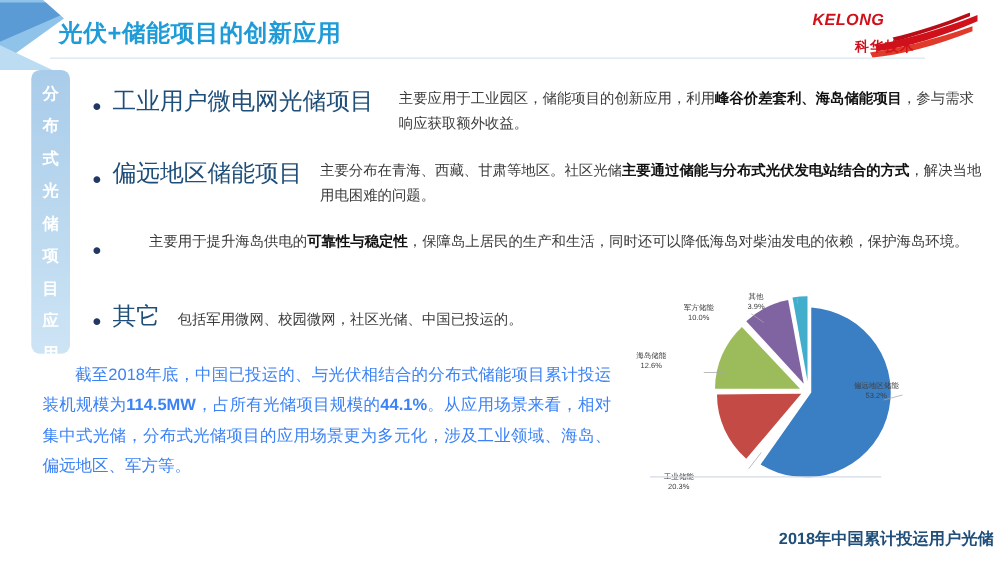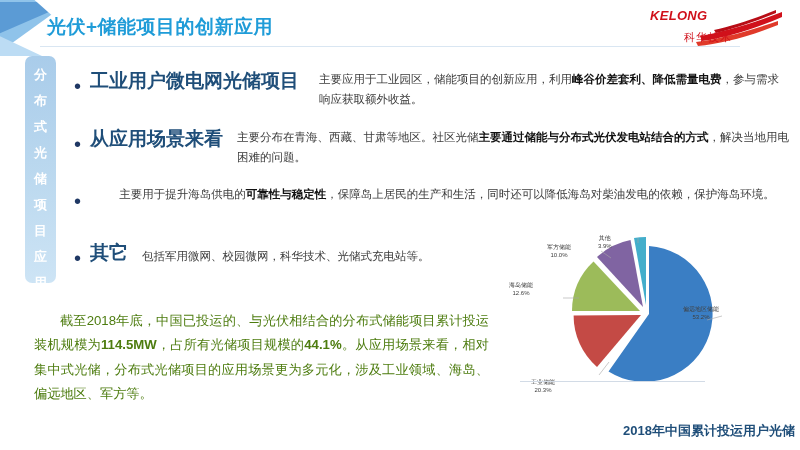--- a/index.html
+++ b/index.html
@@ -75,21 +75,21 @@
     font-size: 13px;
     font-weight: bold;
     font-style: italic;
     color: #d0111b;
     letter-spacing: 0.3px;
   }
   .logo-cn {
     position: absolute;
     left: 40px; top: 22px;
     font-size: 11px;
-    font-weight: normal;
+    font-weight: bold;
     color: #d0111b;
     letter-spacing: 1px;
   }
   .logo-swoosh { position: absolute; right: 0; top: 2px; }
 
   
   .vtab {
     position: absolute;
     left: 25px; top: 56px;
     width: 31px; height: 227px;
@@ -111,21 +111,21 @@
   .row-inner { display: flex; align-items: flex-start; }
   .bullet {
     color: #1f3864;
     font-size: 20px;
     line-height: 1;
     margin-right: 9px;
     margin-top: 8px;
   }
   .row-head {
     color: #1f4e79;
-    font-weight: bold;
+    font-weight: normal;
     font-size: 19px;
     white-space: nowrap;
     flex: 0 0 auto;
   }
   .row-desc {
     flex: 1 1 auto;
     font-size: 11.5px;
     color: #3b3b3b;
     line-height: 1.72;
     padding-left: 10px;
@@ -139,25 +139,25 @@
   .r4 { position: absolute; left: 0;  top: 180px; width: 716px; }
 
   .r1 .row-desc { padding-left: 20px; }
   .r2 .row-desc { padding-left: 14px; }
   .r3 .row-desc { padding-left: 14px; text-align: center; }
   .r4 .row-desc { padding-left: 14px; padding-top: 7px; font-size: 11.5px; }
 
   
   .para {
     position: absolute;
-    left: 34px; top: 309px;
+    left: 34px; top: 288px;
     width: 455px;
     font-size: 13.2px;
     line-height: 1.85;
-    color: #4d7c0f;
+    color: #3b82f6;
     text-indent: 26px;
     text-align: justify;
   }
   .para b { font-weight: bold; }
 
   
   .chart-area {
     position: absolute;
     left: 505px; top: 232px;
     width: 290px; height: 212px;
@@ -238,50 +238,50 @@
     <span>用</span>
   </div>
 
   <div class="rows">
 
     <div class="row r1">
       <div class="row-inner">
         <div class="bullet">•</div>
         <div class="row-head">工业用户微电网光储项目</div>
         <div class="row-desc">
-          <span>主要应用于工业园区，储能项目的创新应用，利用</span><b>峰谷价</b><b>差套利、降低需量电费</b><span>，参与需求响应获取额外收益。</span>
+          <span>主要应用于工业园区，储能项目的创新应用，利用</span><b>峰谷价</b><b>差套利、海岛储能项目</b><span>，参与需求响应获取额外收益。</span>
         </div>
       </div>
     </div>
 
     <div class="row r2">
       <div class="row-inner">
         <div class="bullet">•</div>
-        <div class="row-head">从应用场景来看</div>
+        <div class="row-head">偏远地区储能项目</div>
         <div class="row-desc">
           <span>主要分布在青海、西藏、甘肃等地区。社区光储</span><b>主要通过储能</b><b>与分布式光伏发电站结合的方式</b><span>，解决当地用电困难的问题。</span>
         </div>
       </div>
     </div>
 
     <div class="row r3">
       <div class="row-inner">
         <div class="bullet">•</div>
         <div class="row-desc">
           <span>主要用于提升海岛供电的</span><b>可靠性与稳定性</b><span>，保障岛上居民的生产和生活，同时还可以降低海岛对柴油发电的依赖，保护海岛环境。</span>
         </div>
       </div>
     </div>
 
     <div class="row r4">
       <div class="row-inner">
         <div class="bullet">•</div>
         <div class="row-head">其它</div>
         <div class="row-desc">
-          <span>包括军用微网、校园微网，科华技术、光储式充电站等。</span>
+          <span>包括军用微网、校园微网，社区光储、中国已投运的。</span>
         </div>
       </div>
     </div>
 
   </div>
 
   <div class="para">
     <span>截至2018年底，中国已投运的、与光伏相结合的分布式储能项目累计投运装机规模为</span><b>114.5MW</b><span>，占所有光储项目规模的</span><b>44.1%</b><span>。从应用场景来看，相对集中式光储，分布式光储项目的应用场景更为多元化，涉及工业领域、海岛、偏远地区、军方等。</span>
   </div>
 

